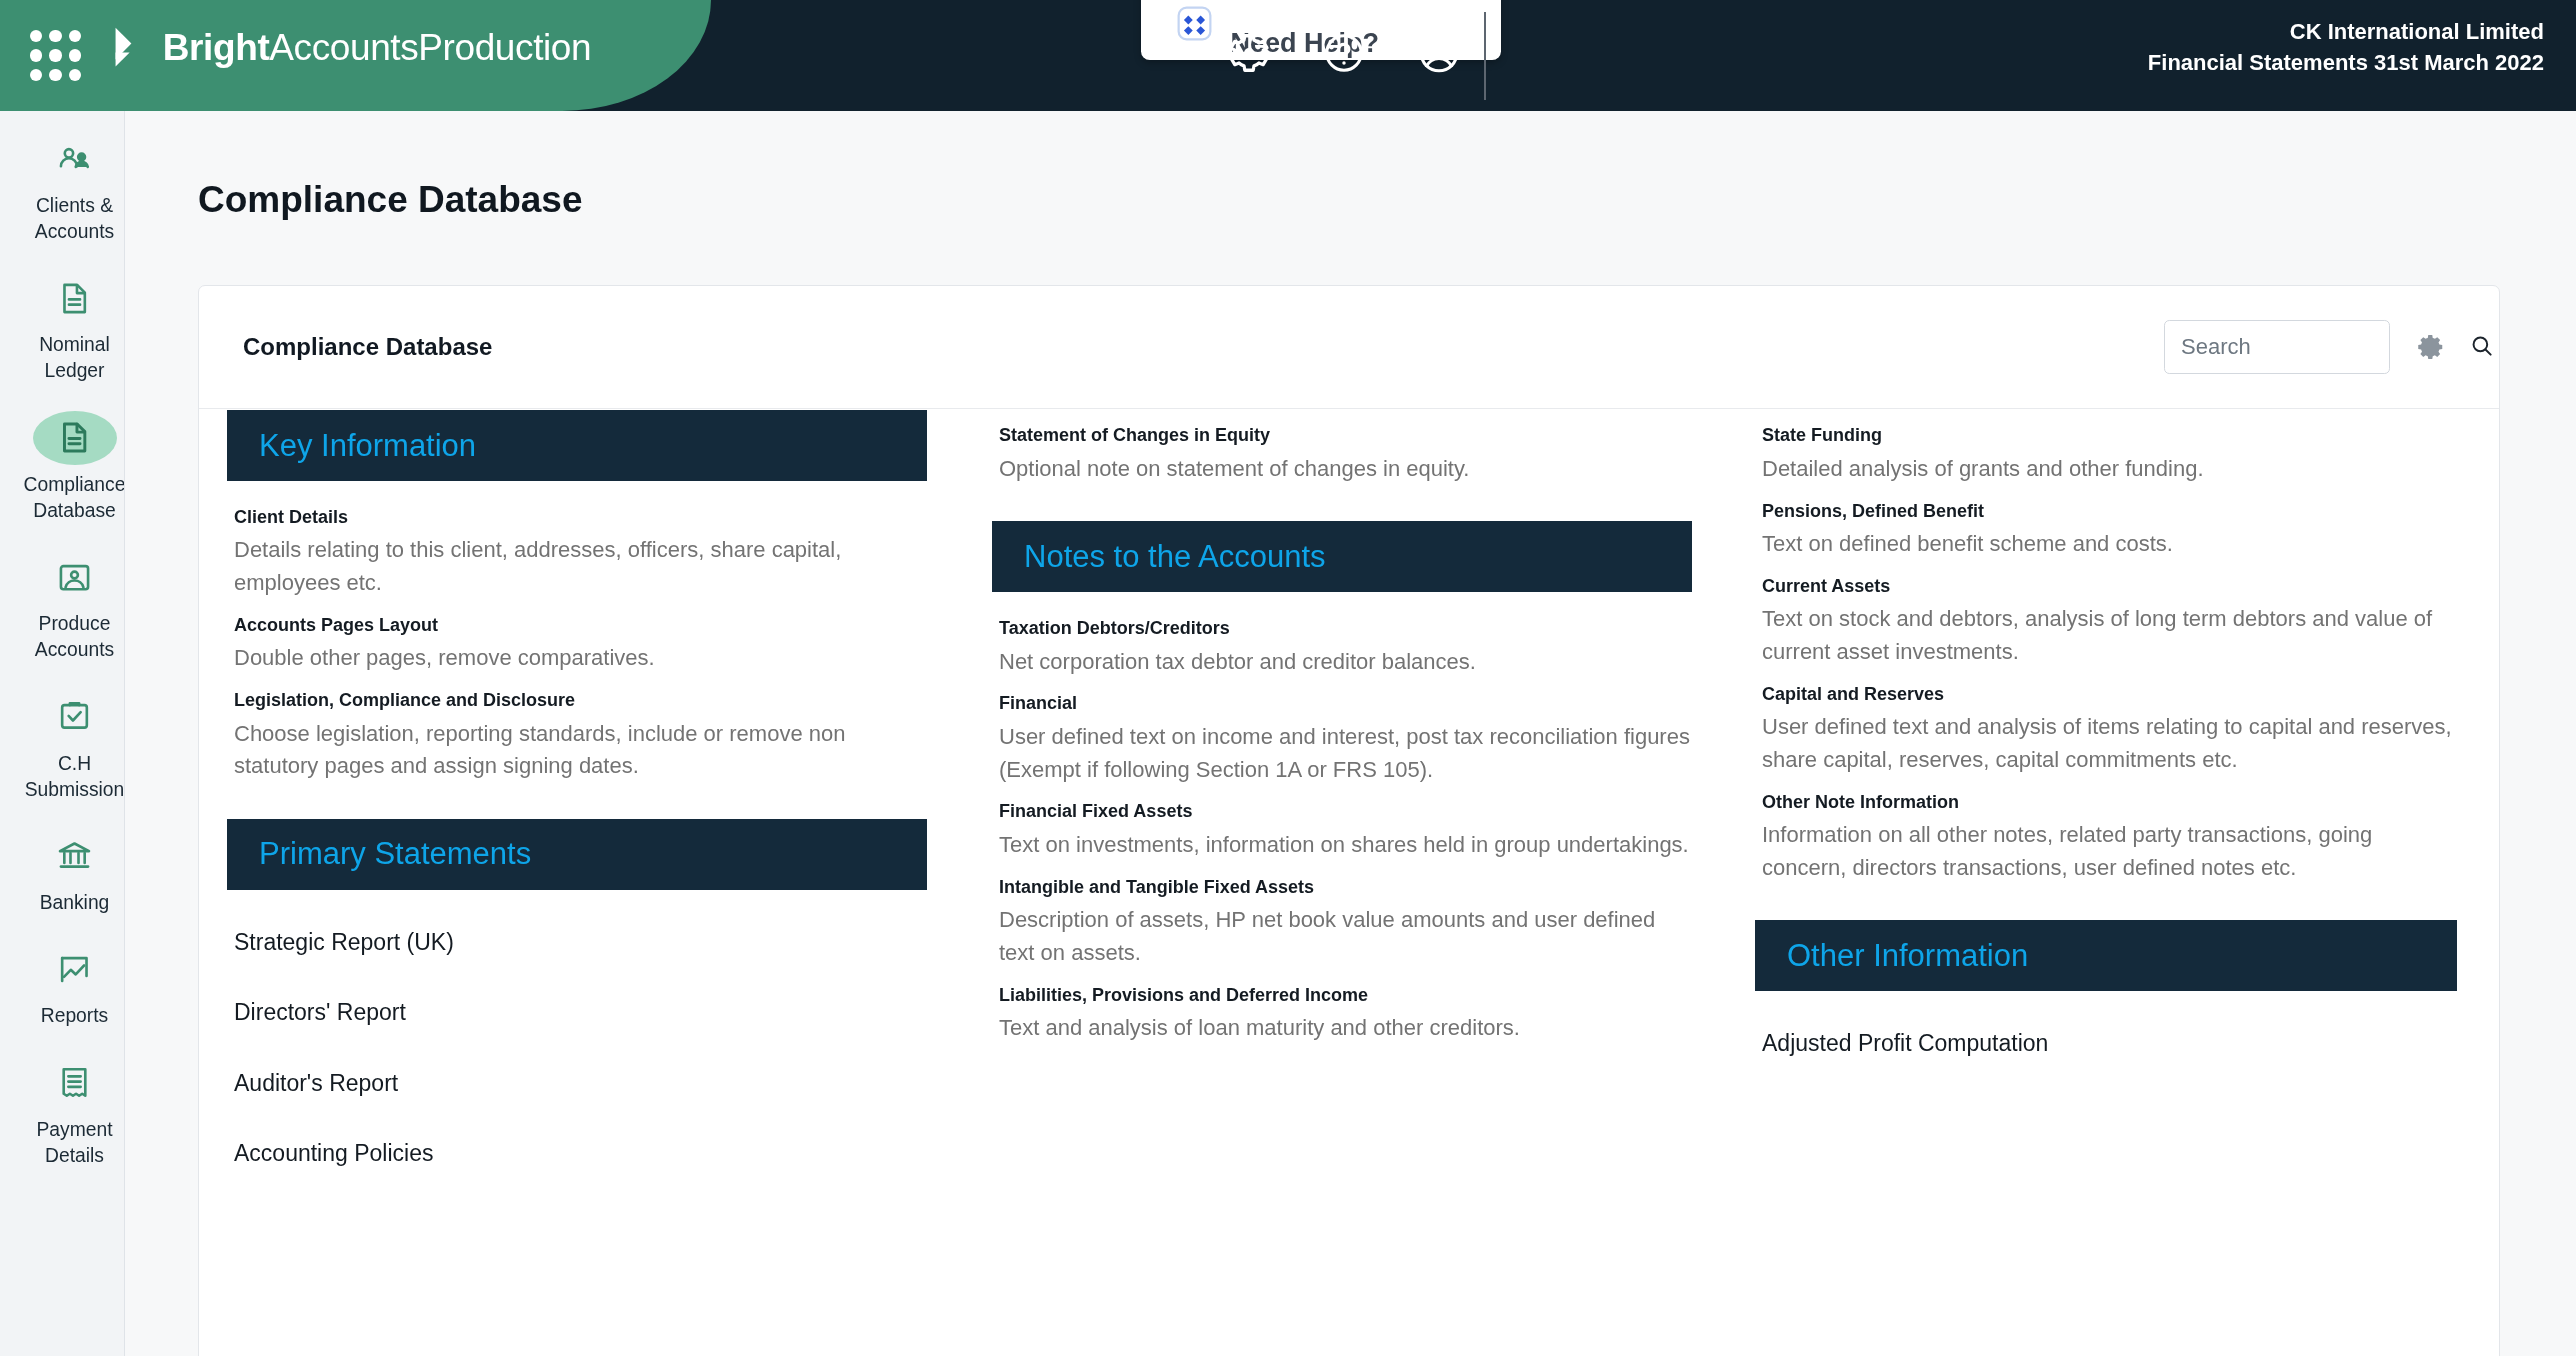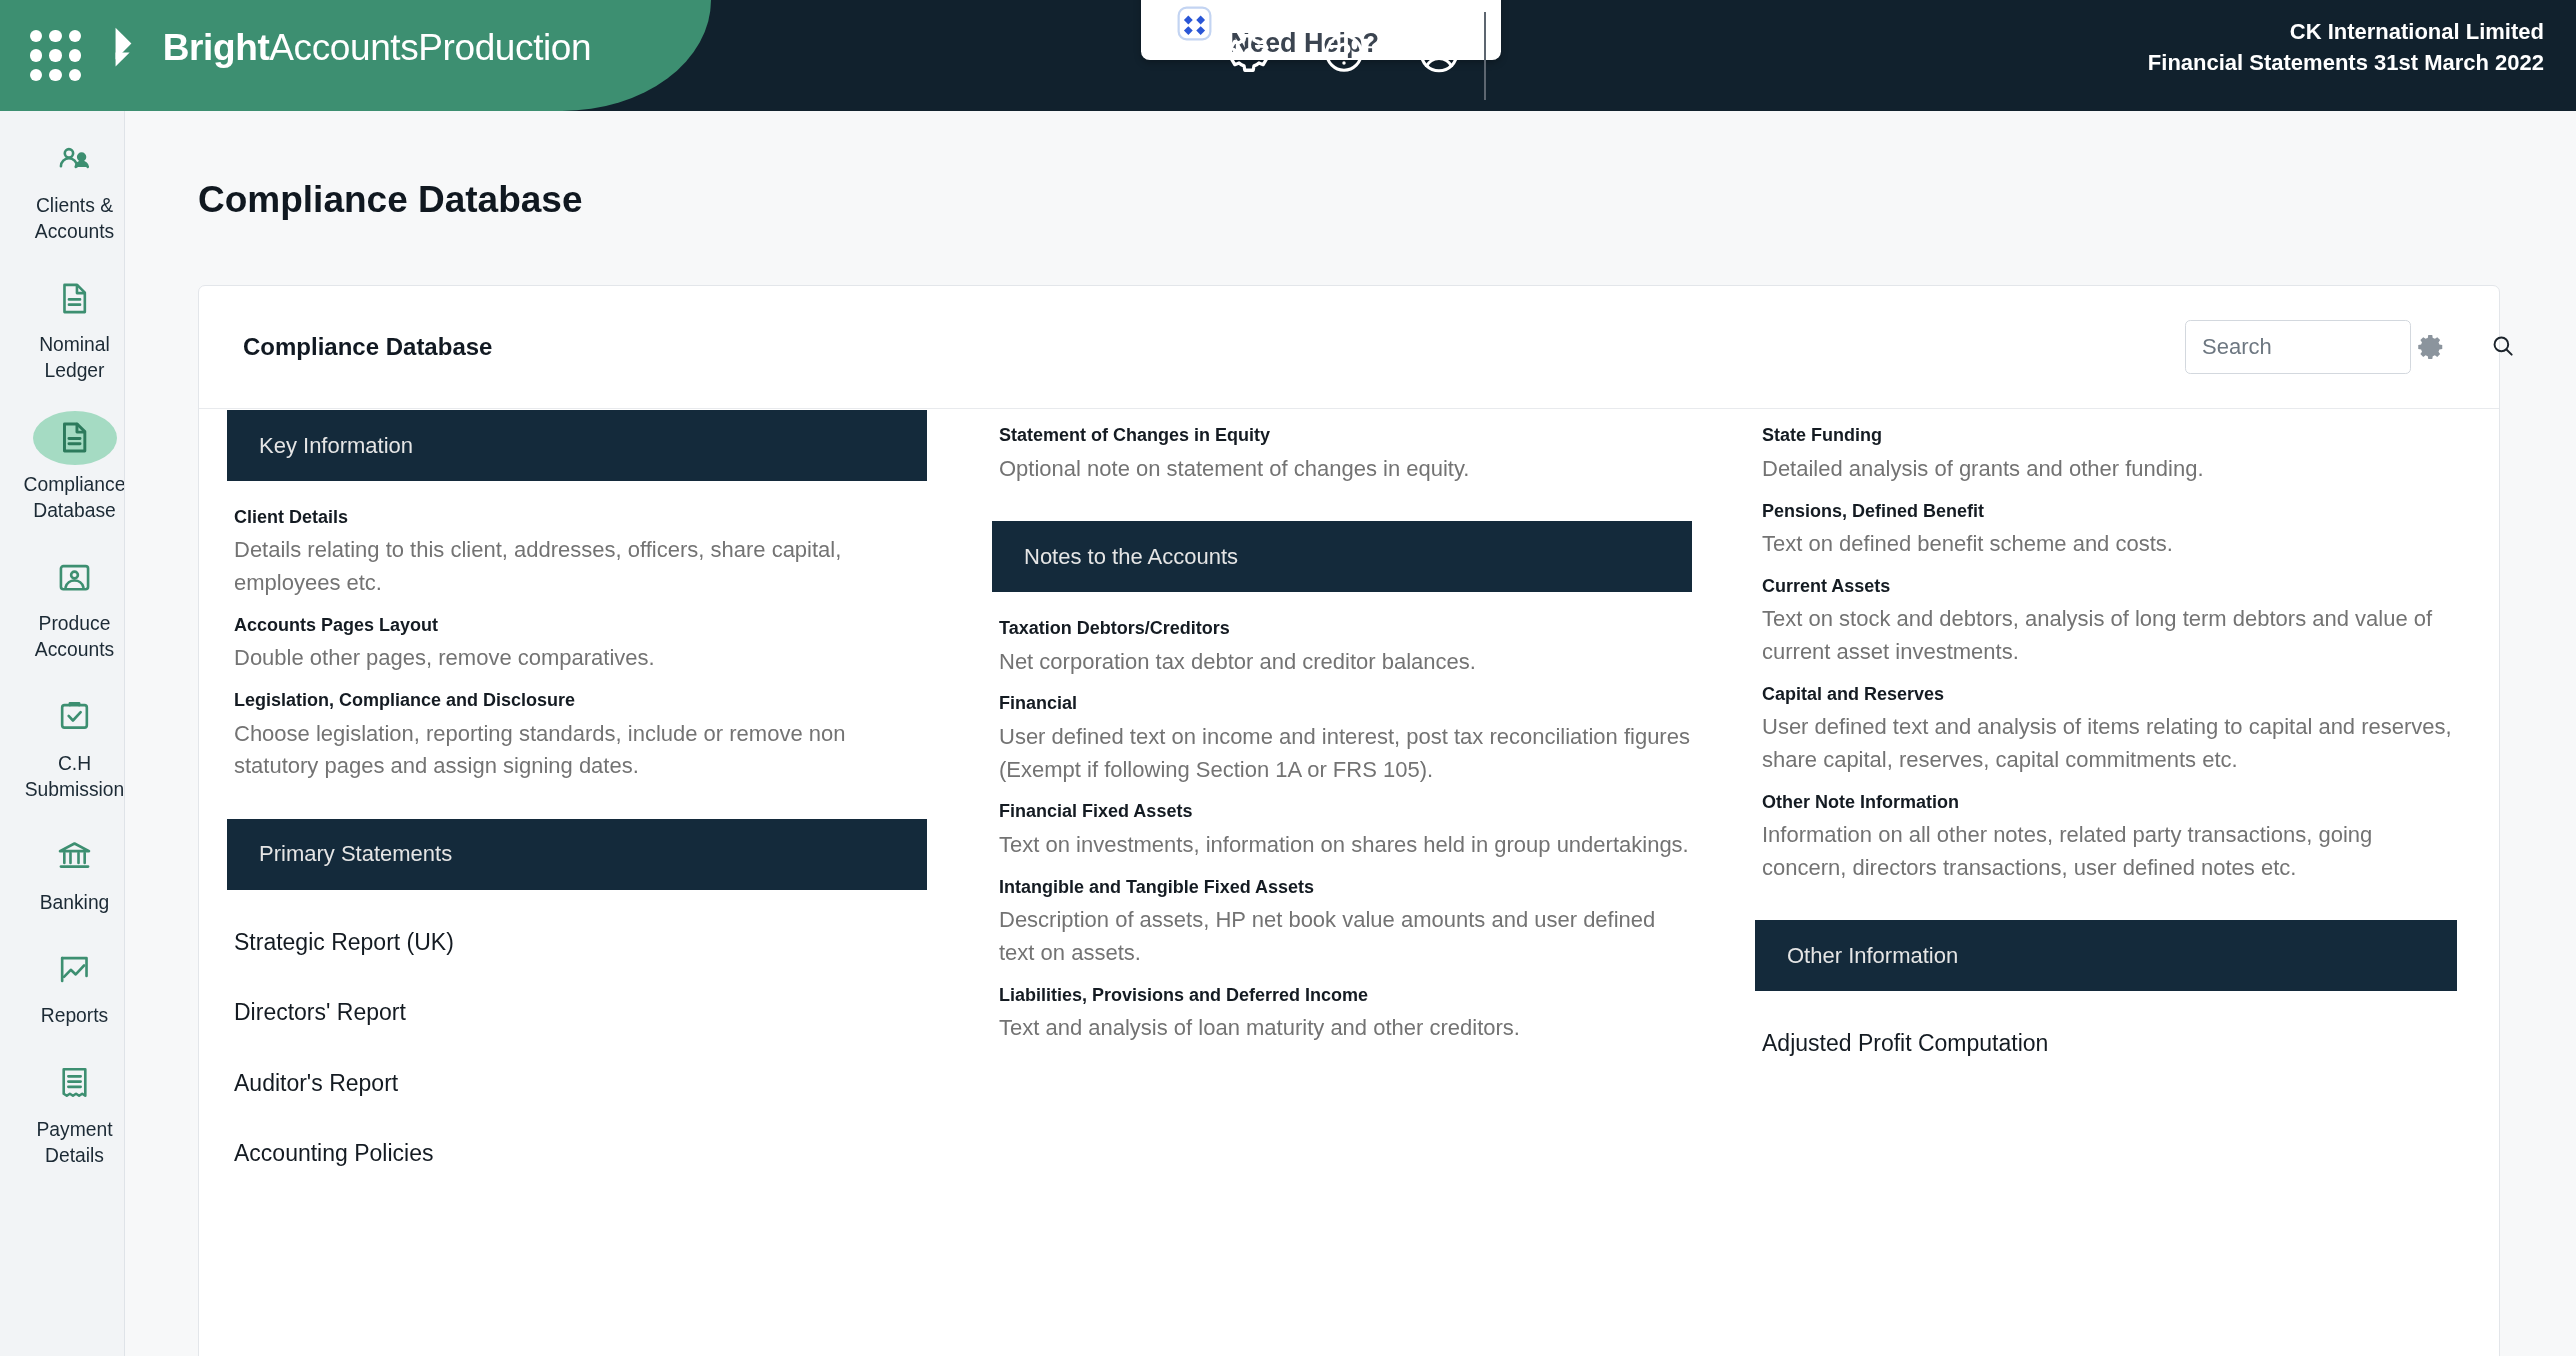--- a/index.html
+++ b/index.html
@@ -99,21 +99,21 @@
     background: #ffffff;
     border: 0.9px solid #e3e6ea;
     border-radius: 7px;
   }
   .card-head {
     height: 123px; border-bottom: 0.9px solid #e8eaed;
     display: flex; align-items: center; justify-content: space-between;
     padding: 0 53px 0 44px;
   }
   .card-head .ttl { font-size: 24px; font-weight: 700; color: #111922; }
-  .searchbar { display: flex; align-items: center; gap: 5px; }
+  .searchbar { display: flex; align-items: center; gap: 26px; }
   .searchbox {
     width: 226px; height: 54px;
     border: 0.9px solid #d3d8de; border-radius: 5.3px;
     display: flex; align-items: center; padding: 0 12.3px 0 16px;
     background: #fff;
   }
   .searchbox input {
     flex: 1; border: none; outline: none; font-size: 22px;
     color: #4a5560; font-family: "Liberation Sans", sans-serif;
     background: transparent;
@@ -131,21 +131,21 @@
   .col.c2 { padding-left: 28px; }
   .col.c3 { padding-left: 26px; }
 
   .section-bar {
     background: #142a3b;
     height: 71px;
     display: flex; align-items: center;
     padding-left: 32px;
     margin-bottom: 10.5px;
   }
-  .section-bar .t { color: #e5e5e5; font-size: 22px; font-weight: 400; }
+  .section-bar .t { color: #0ea5e9; font-size: 31px; font-weight: 400; }
   .sec-gap-top { margin-top: 36px; }
 
   .entry { margin: 0 0 0 0; padding: 12.3px 0 0 0; }
   .entry .h { font-size: 18px; font-weight: 700; color: #141b22; line-height: 1.5; }
   .entry .d { font-size: 22px; color: #737373; line-height: 1.48; margin-top: 3.5px; }
   .entry.plain .h { font-weight: 400; font-size: 23px; padding: 12.3px 0 11.4px 0; }
 
   .col.c1 .entry, .col.c2 .entry, .col.c3 .entry { padding-left: 7px; }
   .col.c1 .section-bar, .col.c2 .section-bar, .col.c3 .section-bar { margin-left: 0; }
 </style>

